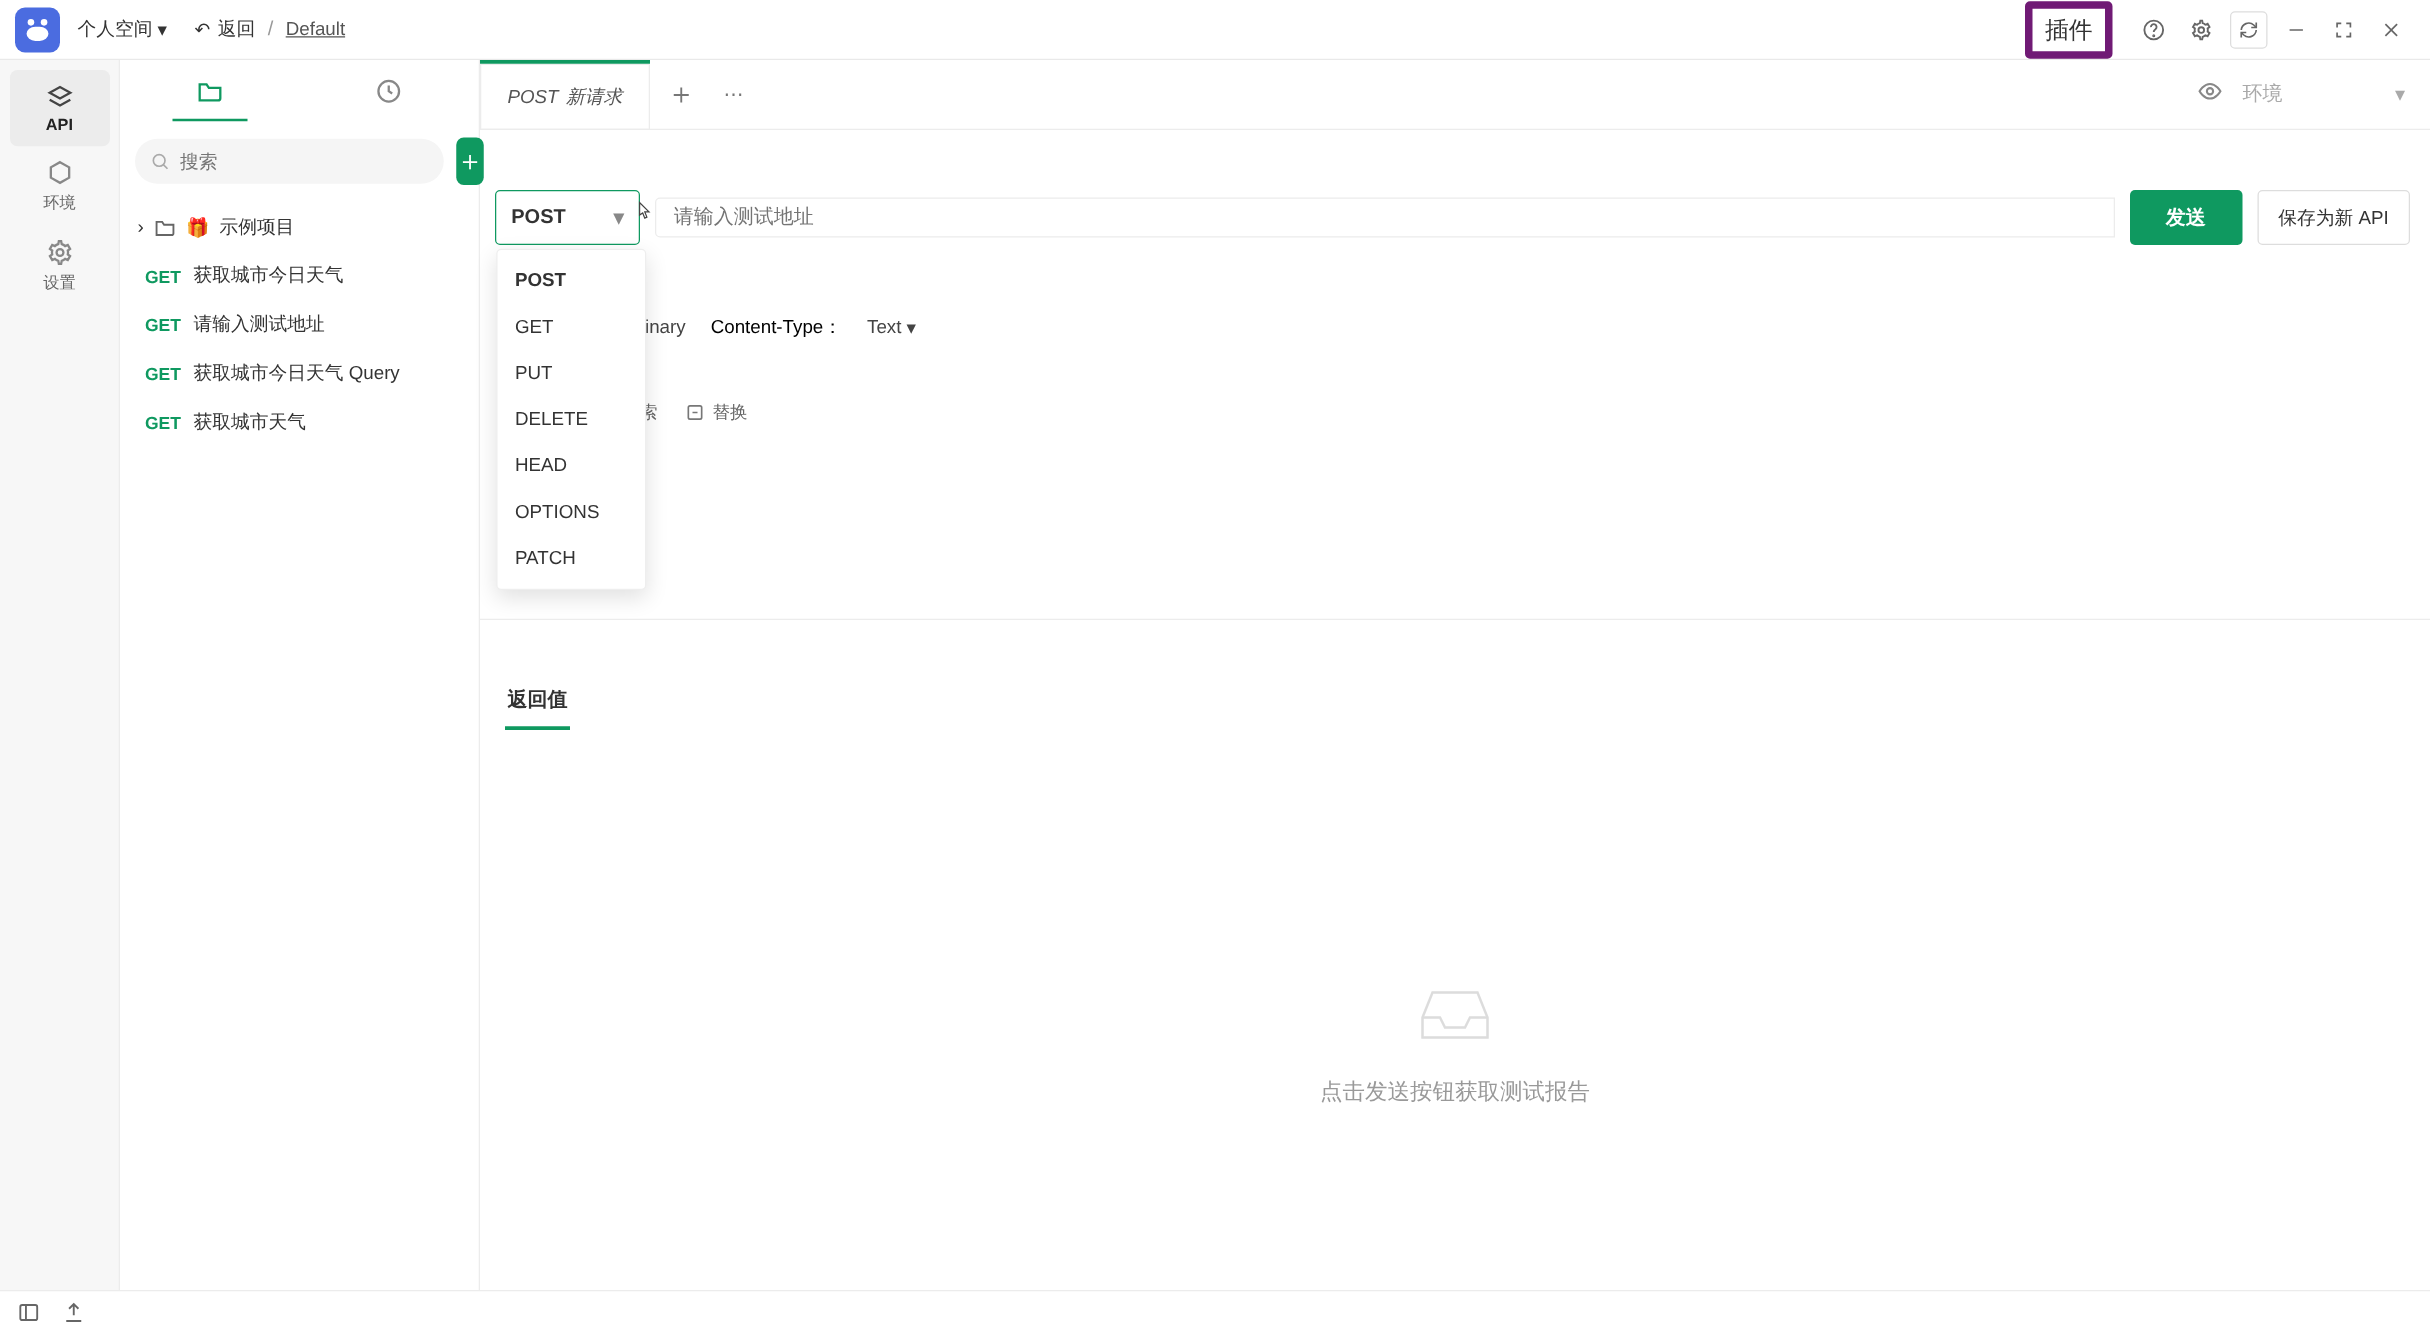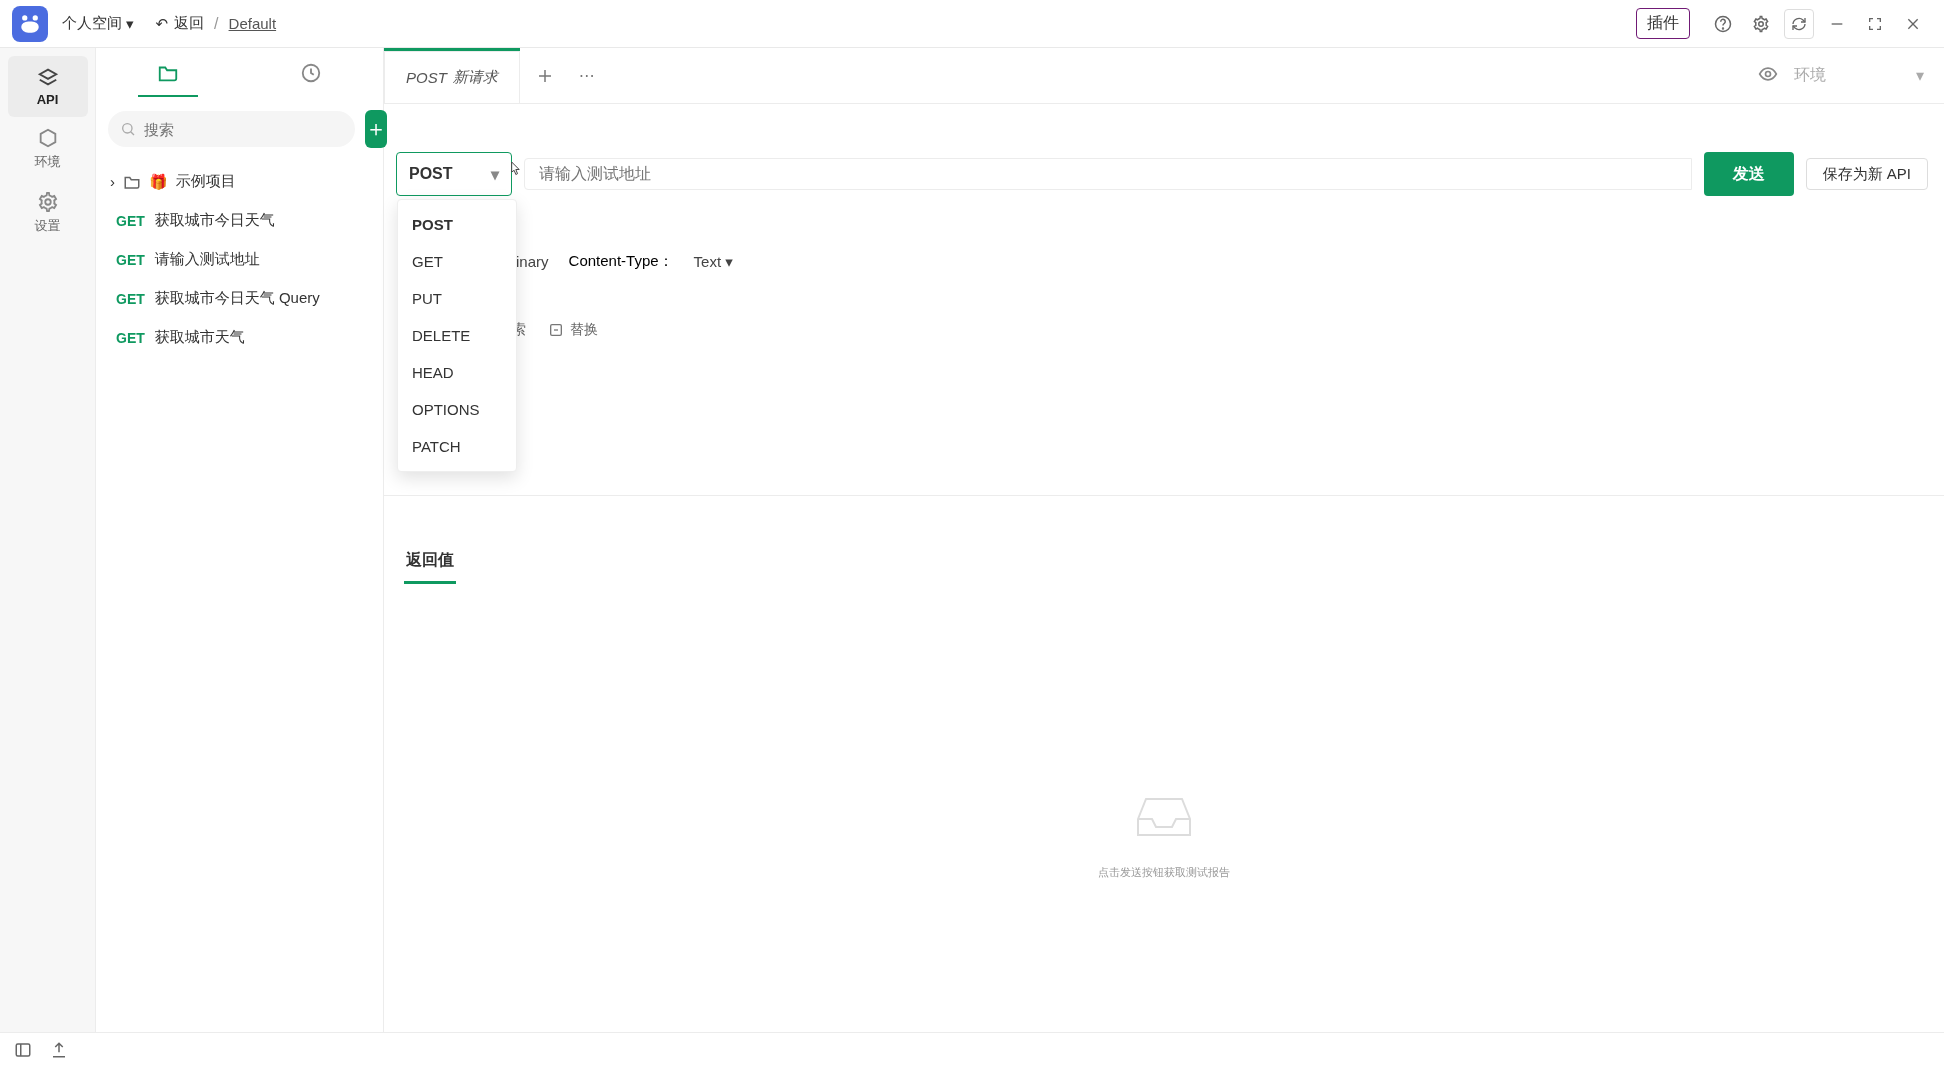--- a/index.html
+++ b/index.html
@@ -8,21 +8,21 @@
 
 
 .topbar { height:48px; display:flex; align-items:center; padding:0 12px; border-bottom:1px solid #e9e9e9; }
 .logo { width:36px; height:36px; border-radius:8px; background:#4b6ce0; display:flex; align-items:center; justify-content:center; color:#fff; font-size:20px; margin-right:14px;}
 .logo svg { width:28px; height:28px; }
 .workspace { display:flex; align-items:center; gap:4px; font-size:15px; cursor:pointer; margin-right:22px;}
 .backbtn { display:flex; align-items:center; gap:6px; font-size:15px; cursor:pointer; color:#333;}
 .slash { margin:0 10px; color:#999; }
 .crumb { font-size:15px; color:#555;text-decoration:underline; }
 .top-spacer { flex:1; }
-.plugin { border:1px solid #701a75; padding:4px 10px; border-radius:4px; font-size:16px; cursor:pointer; margin-right:14px;}
+.plugin { border:6px solid #701a75; padding:4px 10px; border-radius:4px; font-size:19px; cursor:pointer; margin-right:14px;}
 .top-icon { width:30px; height:30px; display:flex; align-items:center; justify-content:center; cursor:pointer; color:#555; margin:0 4px; border-radius:4px;}
 
 
 .body { flex:1; display:flex; min-height:0;}
 .rail { width:96px; background:#f7f7f7; border-right:1px solid #ececec; display:flex; flex-direction:column; align-items:center; padding-top:8px;}
 .rail-item { width:80px; display:flex; flex-direction:column; align-items:center; padding:10px 0; color:#666; font-size:13px; cursor:pointer; border-radius:6px; gap:4px;}
 .rail-item.active { background:#ececec; color:#222; font-weight:600;}
 .rail-item svg { width:22px; height:22px; }
 
 
@@ -48,21 +48,21 @@
 .env .eye { color:#888; margin-right:6px;}
 
 .url-row { display:flex; align-items:center; gap:12px; padding:16px 16px 10px 12px;}
 .method-sel { width:116px; height:44px; border:1px solid #0f9960; border-radius:4px; display:flex; align-items:center; justify-content:space-between; padding:0 12px; font-size:16px; font-weight:600; color:#333; cursor:pointer; position:relative;}
 .method-dd { position:absolute; top:46px; left:0; width:120px; background:#fff; border:1px solid #eee; border-radius:4px; box-shadow:0 6px 18px rgba(0,0,0,.12); z-index:20; padding:6px 0;}
 .method-opt { padding:10px 14px; font-size:15px; cursor:pointer; font-weight:500;}
 .method-opt.sel { font-weight:700; }
 .urlbox { flex:1; height:32px; border:1px solid #ececec; border-radius:4px 0 0 4px; display:flex; align-items:center; padding:0 14px;}
 .urlbox input { flex:1; border:none; outline:none; font-size:16px;}
 .sendbtn { width:90px; height:44px; background:#0f9960; color:#fff; border-radius:4px; display:flex; align-items:center; justify-content:center; font-size:16px; cursor:pointer; font-weight:600;}
-.savebtn { height:32px; padding:0 16px; border:1px solid #ddd; border-radius:4px; display:flex; align-items:center; font-size:15px; cursor:pointer;}
+.savebtn { height:44px; padding:0 16px; border:1px solid #ddd; border-radius:4px; display:flex; align-items:center; font-size:15px; cursor:pointer;}
 
 .req-tabs { display:flex; gap:24px; padding:6px 20px 0 20px; border-bottom:1px solid #ececec; font-size:15px; }
 .req-tab { padding:10px 2px; cursor:pointer; color:#444; border-bottom:2px solid transparent;}
 .req-tab.active { color:#0f9960; font-weight:600; border-bottom:2px solid #0f9960;}
 
 .bodyopts { display:flex; align-items:center; gap:20px; padding:14px 20px; font-size:15px; color:#444;}
 .radio { width:16px; height:16px; border:2px solid #bbb; border-radius:50%; display:inline-flex; align-items:center; justify-content:center; margin-right:4px;}
 .radio.on { border-color:#0f9960; }
 .radio.on::after { content:""; width:8px; height:8px; background:#0f9960; border-radius:50%;}
 .cttype { color:#000000; }
@@ -320,21 +320,21 @@
       <div class="resp-sec">
         <span class="resp-tab">返回值</span>
       </div>
       <div class="resp-body">
         <div class="emptybox">
           <svg viewBox="0 0 64 54" fill="none" stroke="#bbb" stroke-width="2">
               <path d="M6 30l8-20h36l8 20v16H6V30z"></path>
               <path d="M6 30h14l4 8h16l4-8h14"></path>
             </svg>
         </div>
-        <div style="font-size:11px;">点击发送按钮获取测试报告</div>
+        <div style="font-size:18px;">点击发送按钮获取测试报告</div>
       </div>
     </div>
   </div>
 
   <div class="footer">
     <div class="ficon">
       <svg width="18" height="18" viewBox="0 0 24 24" fill="none" stroke="#666" stroke-width="2">
           <rect x="3" y="4" width="18" height="16" rx="2"></rect>
           <line x1="9" y1="4" x2="9" y2="20"></line>
         </svg>

